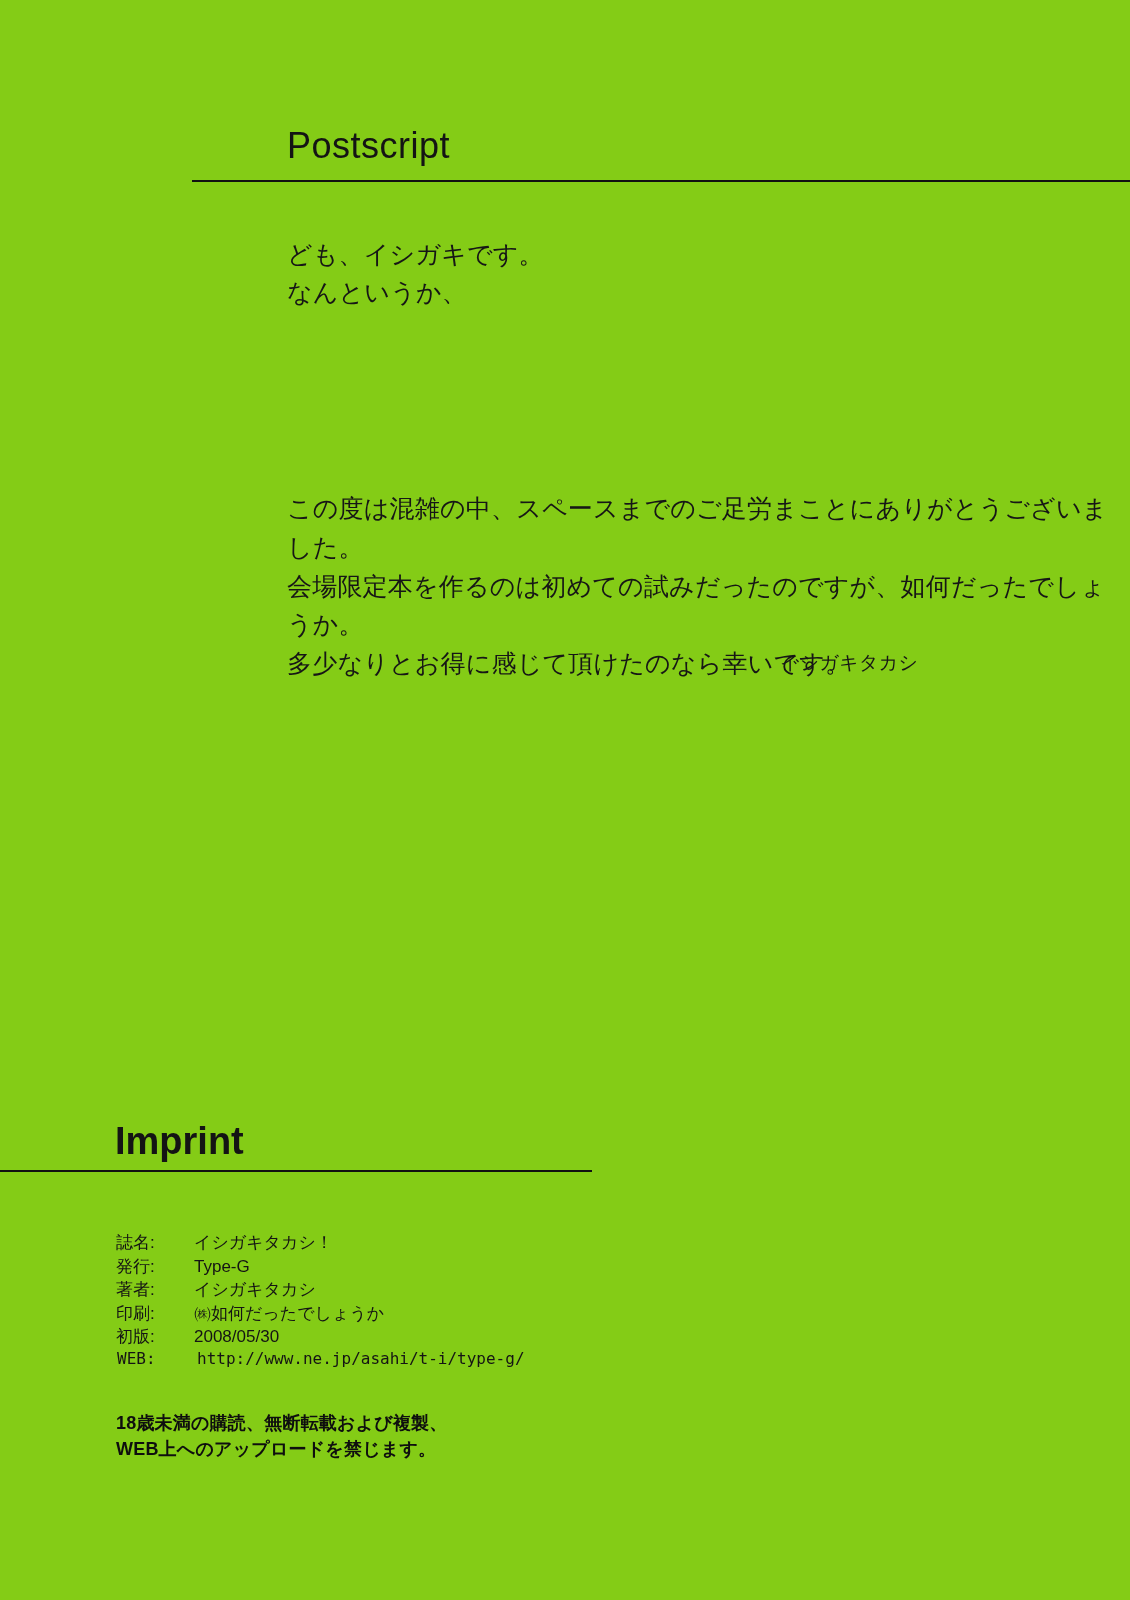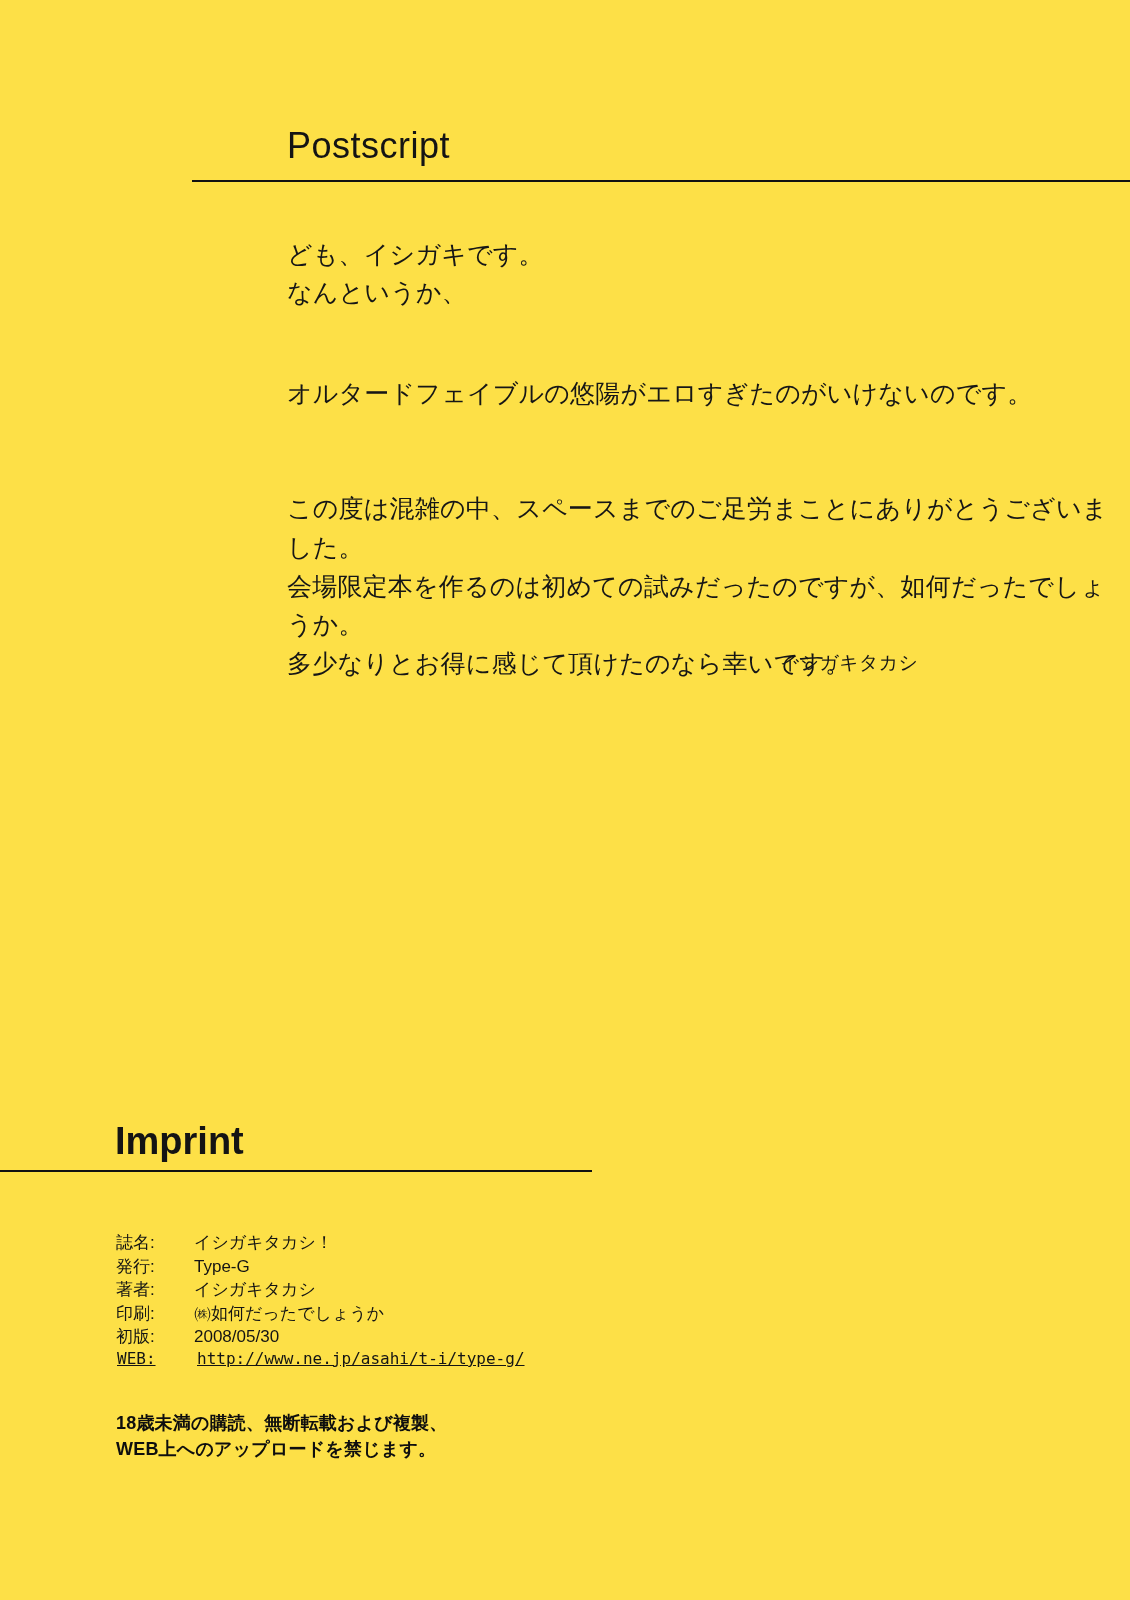--- a/index.html
+++ b/index.html
@@ -4,21 +4,21 @@
 <style>
   html, body {
     margin: 0;
     padding: 0;
     background: #ffffff;
   }
   .page {
     position: relative;
     width: 1130px;
     height: 1600px;
-    background: #fde047;
+    background: #84cc16;
     font-family: "Liberation Sans", sans-serif;
     color: #1a1a1a;
     overflow: hidden;
   }
 
   
   .ps-heading {
     position: absolute;
     left: 287px;
     top: 128px;
@@ -101,21 +101,21 @@
   .im-contact {
     position: absolute;
     left: 116px;
     top: 1346px;
     font-family: "DejaVu Sans Mono", monospace;
     font-size: 16px;
     line-height: 1.45;
     color: #141414;
     border-collapse: collapse;
   }
-  .im-contact td { vertical-align: top; white-space: nowrap; text-decoration: underline; }
+  .im-contact td { vertical-align: top; white-space: nowrap; }
   .im-contact td.k { width: 78px; }
 
   .im-notice {
     position: absolute;
     left: 116px;
     top: 1410px;
     font-size: 18px;
     font-weight: bold;
     line-height: 1.45;
     color: #0e0e0e;
@@ -127,21 +127,20 @@
 <body>
 
 <div class="page">
 
   <div class="ps-heading">Postscript</div>
   <div class="ps-rule"></div>
 
   <div class="ps-block ps-block-1">ども、イシガキです。
 なんというか、</div>
 
-  <div class="ps-block ps-block-2">オルタードフェイブルの悠陽がエロすぎたのがいけないのです。</div>
 
   <div class="ps-block ps-block-3">この度は混雑の中、スペースまでのご足労まことにありがとうございました。
 会場限定本を作るのは初めての試みだったのですが、如何だったでしょうか。
 多少なりとお得に感じて頂けたのなら幸いです。</div>
 
   <div class="ps-signature">イシガキタカシ</div>
 
   <div class="im-heading">Imprint</div>
   <div class="im-rule"></div>
 

